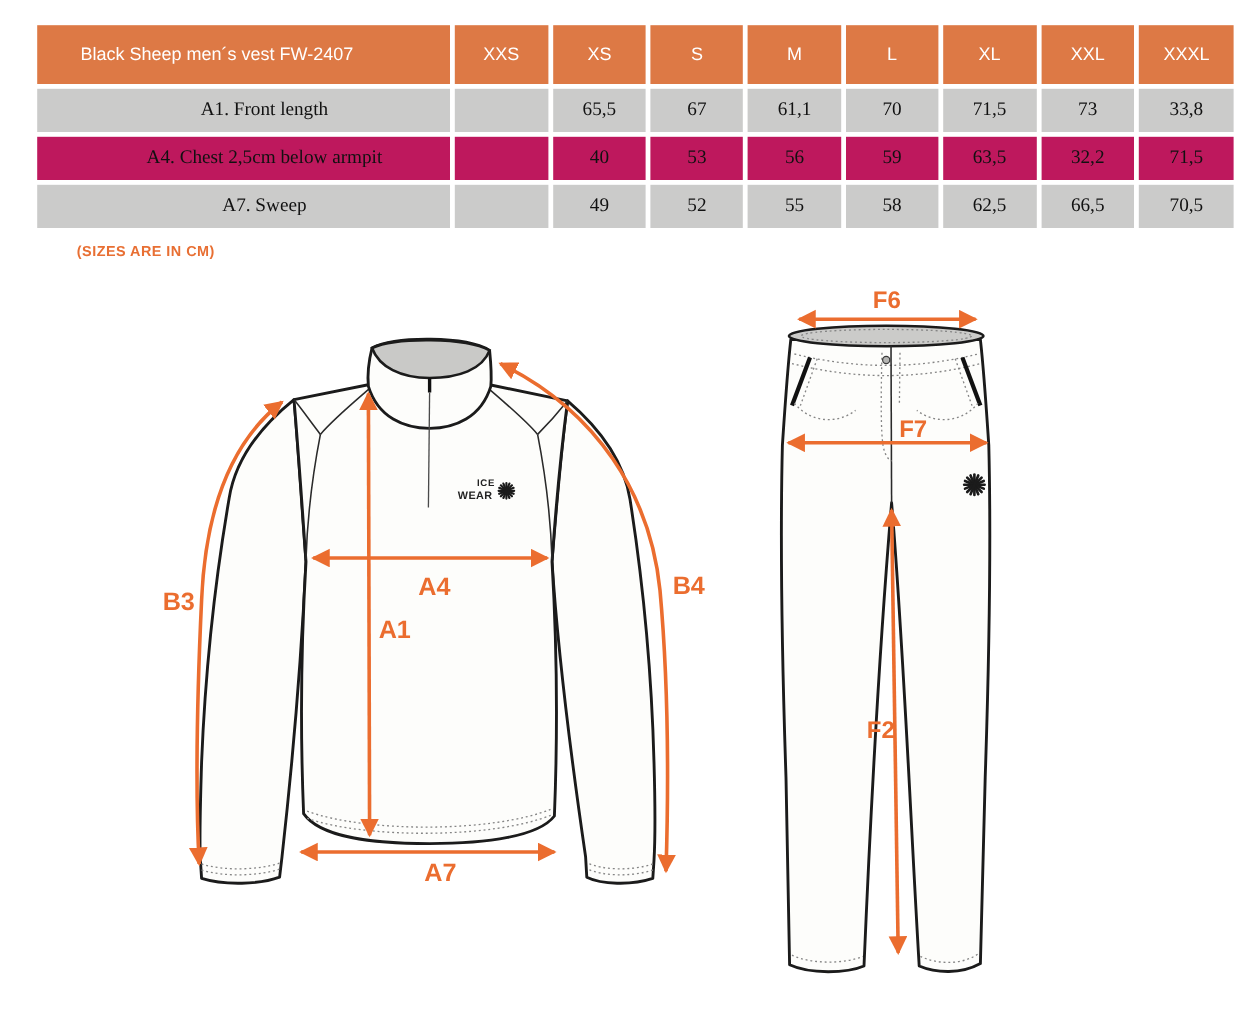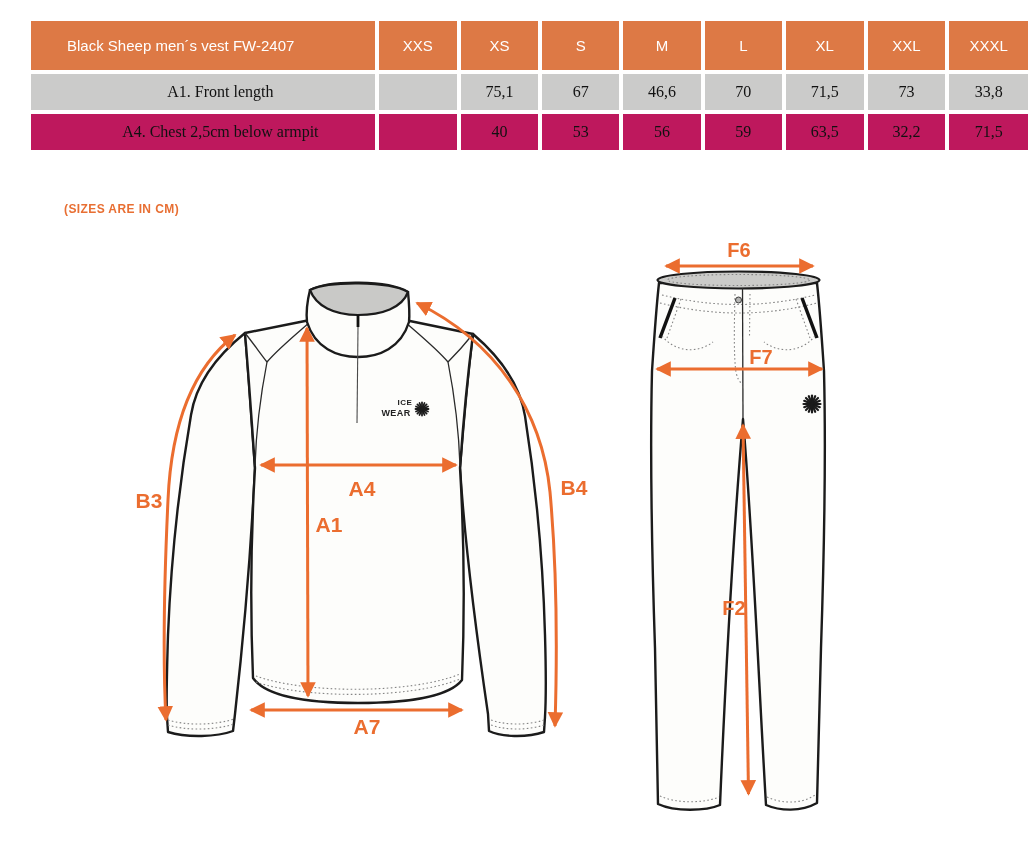--- a/index.html
+++ b/index.html
@@ -51,38 +51,49 @@
       <th class="c-size">L</th>
       <th class="c-size">XL</th>
       <th class="c-size">XXL</th>
       <th class="c-size">XXXL</th>
     </tr>
   </thead>
   <tbody>
     <tr class="row-dark">
       <td class="label">A1. Front length</td>
       <td></td>
-      <td>75,1</td>
+      <td>65,5</td>
       <td>67</td>
-      <td>46,6</td>
+      <td>61,1</td>
       <td>70</td>
       <td>71,5</td>
       <td>73</td>
       <td>33,8</td>
     </tr>
     <tr class="row-light">
       <td class="label">A4. Chest 2,5cm below armpit</td>
       <td></td>
       <td>40</td>
       <td>53</td>
       <td>56</td>
       <td>59</td>
       <td>63,5</td>
       <td>32,2</td>
       <td>71,5</td>
+    </tr>
+    <tr class="row-dark">
+      <td class="label">A7. Sweep</td>
+      <td></td>
+      <td>49</td>
+      <td>52</td>
+      <td>55</td>
+      <td>58</td>
+      <td>62,5</td>
+      <td>66,5</td>
+      <td>70,5</td>
     </tr>
   </tbody>
 </table>
 
 <div class="units-caption">(SIZES ARE IN CM)</div>
 
 <svg id="shirt-svg" width="520" height="512" viewBox="0 0 520 512">
   <defs>
     <marker id="ahS" markerWidth="6" markerHeight="5.4" refX="4.6" refY="2.6" orient="auto-start-reverse" markerUnits="strokeWidth">
       <path d="M0,0 L5.2,2.6 L0,5.2 Z" fill="#EB6D2F"></path>

